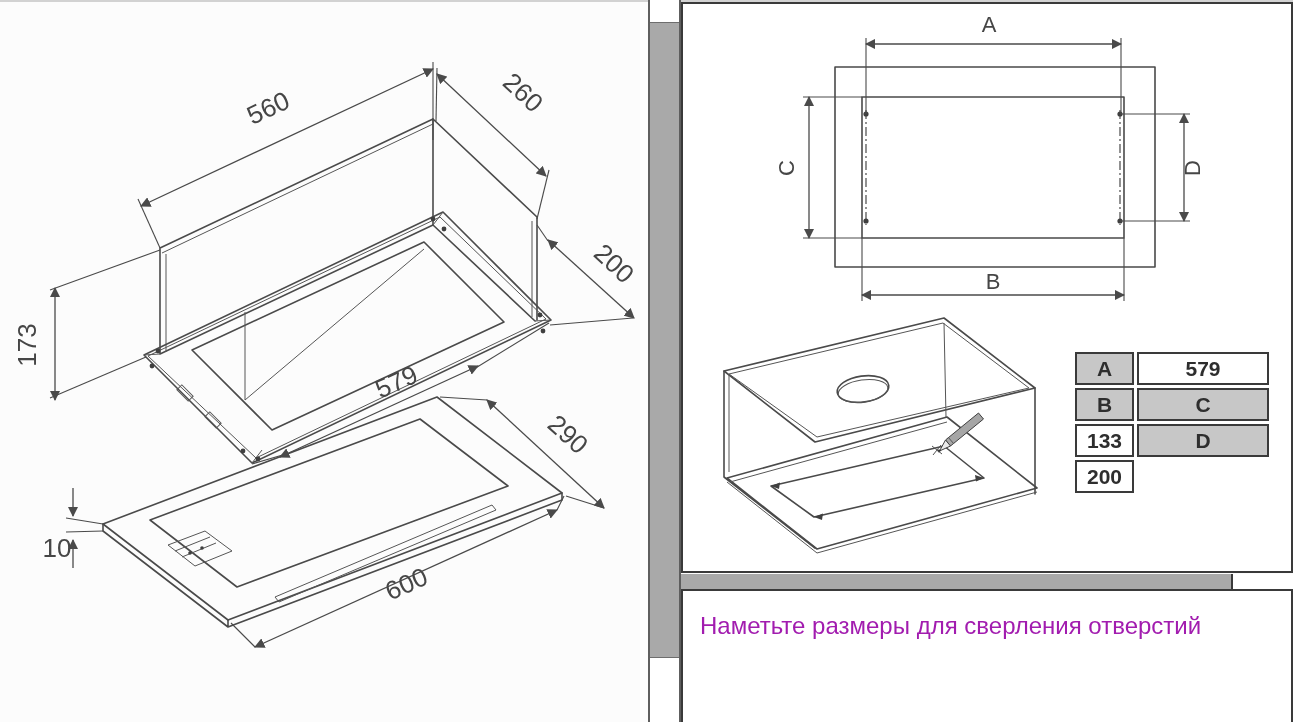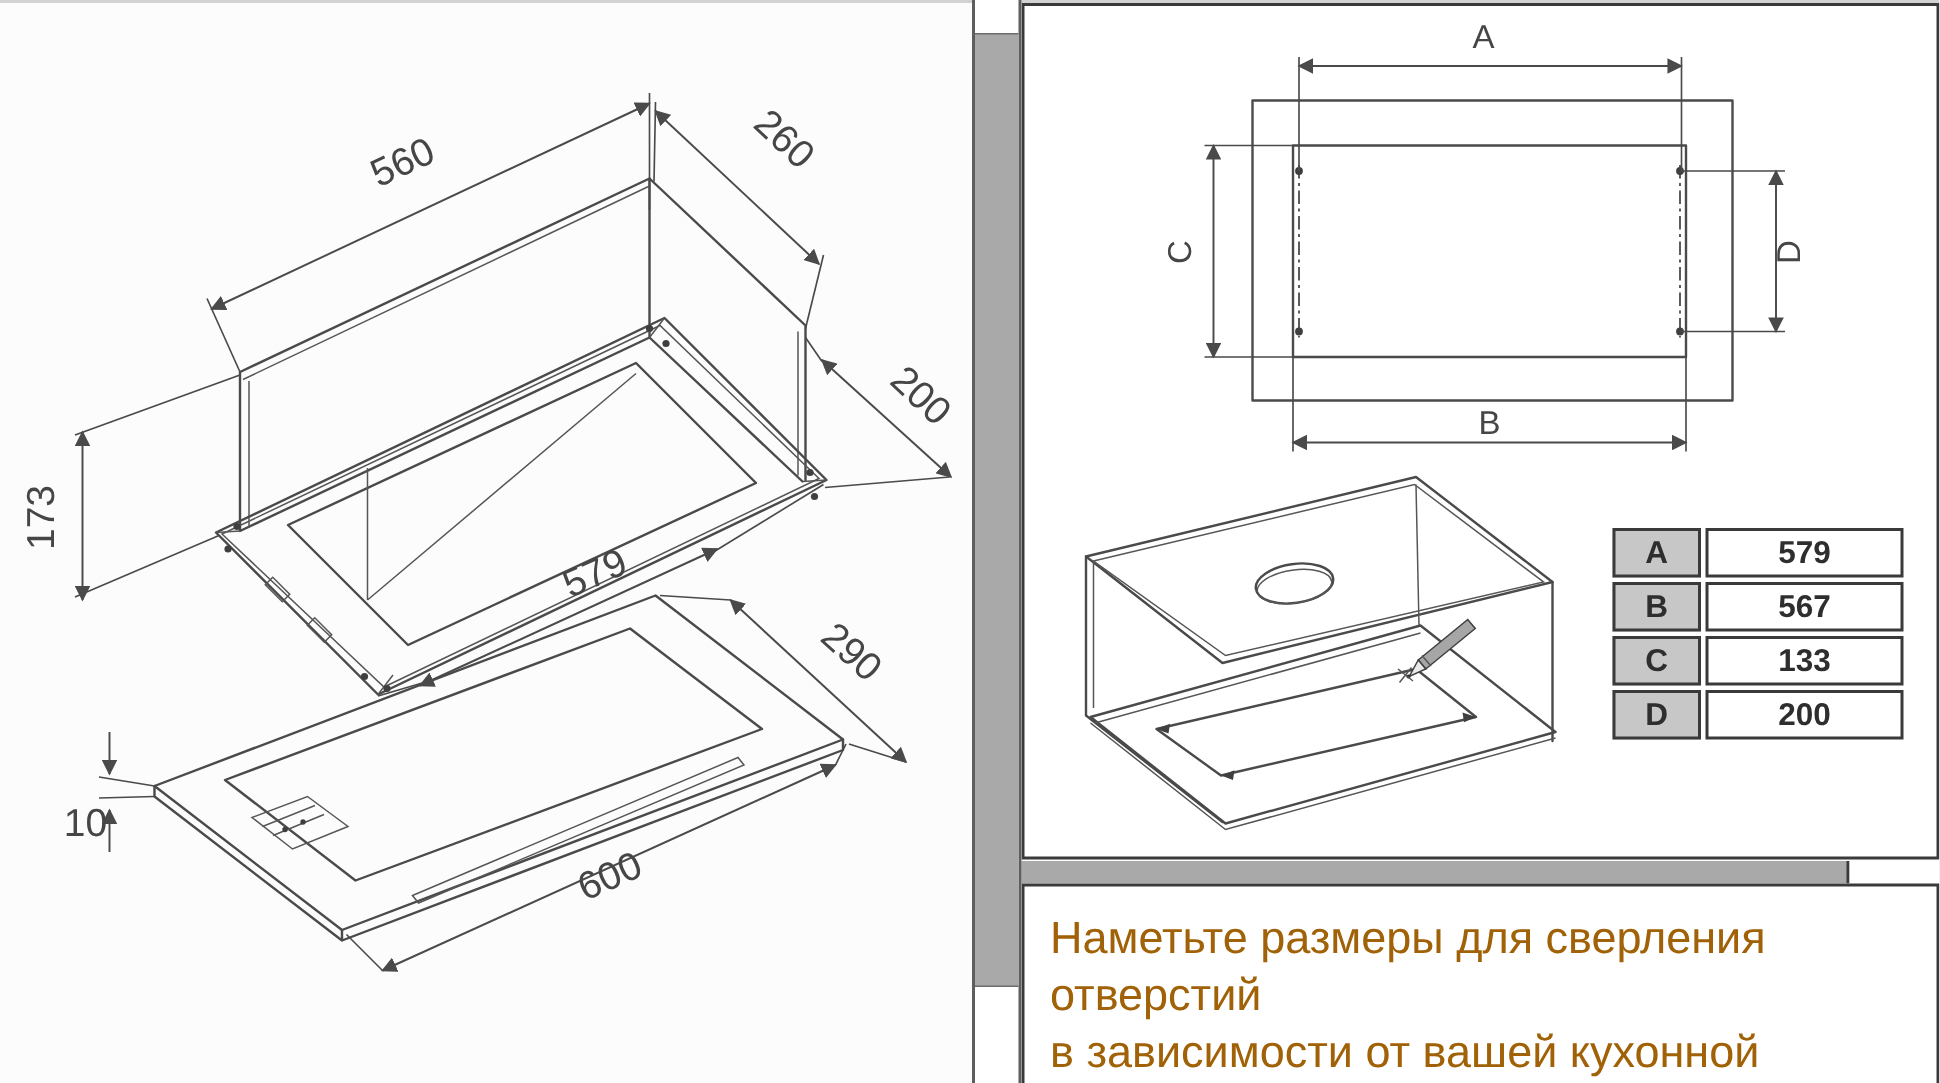--- a/index.html
+++ b/index.html
@@ -35,21 +35,21 @@
   
   .dimtable{position:absolute;left:392px;top:348px;display:grid;
             grid-template-columns:59px 132px;grid-auto-rows:33px;gap:3px;}
   .dimtable .cell{box-sizing:border-box;border:2px solid #3a3a3a;display:flex;
             align-items:center;justify-content:center;
             font-size:21px;font-weight:600;color:#2e2e2e;}
   .dimtable .tl{background:#c7c7c7;}
   .dimtable .tv{background:#ffffff;}
   
   .caption{padding:16px 10px 0 17px;}
-  .caption p{margin:0;font-size:30px;line-height:38px;color:#a16207;font-weight:500;}
+  .caption p{margin:0;font-size:24px;line-height:38px;color:#a21caf;font-weight:500;}
 </style>
 </head>
 <body>
 
 <div id="stage">
   <div class="topline"></div>
 
   <svg id="left-svg" width="648" height="722" viewBox="0 0 648 722">
     <defs>
       <marker id="arL" viewBox="0 0 10 10" refX="9" refY="5" markerWidth="8" markerHeight="8" orient="auto-start-reverse">
@@ -214,30 +214,28 @@
           <path class="thin" d="M267,435 L273,442"></path>
           <path class="thin" d="M251,444 L261,452 M260,443 L252,453"></path>
         </g>
       </g>
     </svg>
 
     <div class="dimtable">
       <div class="cell tl">A</div>
       <div class="cell tv">579</div>
       <div class="cell tl">B</div>
-      <div class="cell tv">567</div>
       <div class="cell tl">C</div>
       <div class="cell tv">133</div>
       <div class="cell tl">D</div>
       <div class="cell tv">200</div>
     </div>
   </div>
 
   <div class="hbar"></div>
   <div class="notch"></div>
 
   <div class="box bottom-box">
     <div class="caption">
       <p>Наметьте размеры для сверления отверстий</p>
-      <p>в зависимости от вашей кухонной вытяжки.</p>
     </div>
   </div>
 </div>
 
 </body></html>

